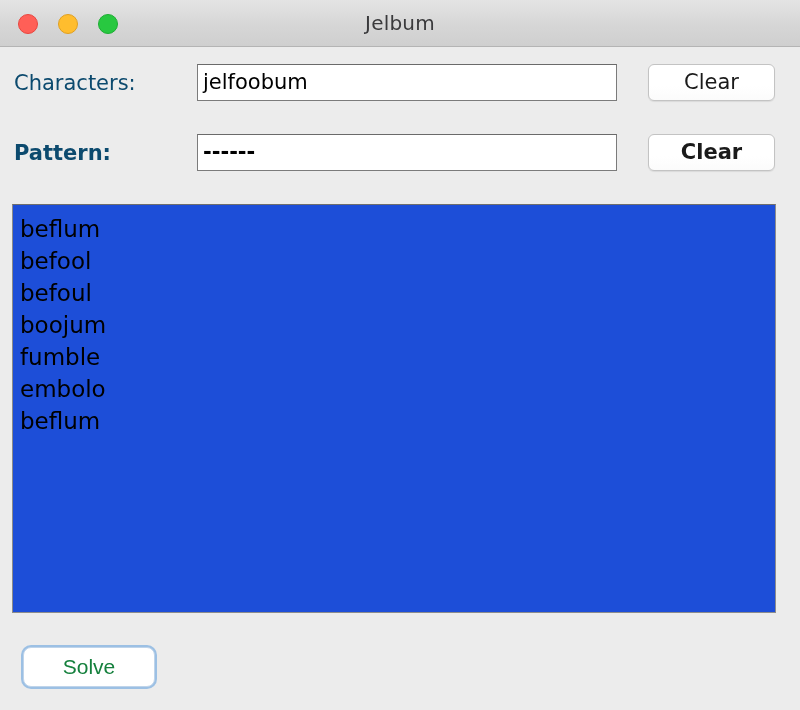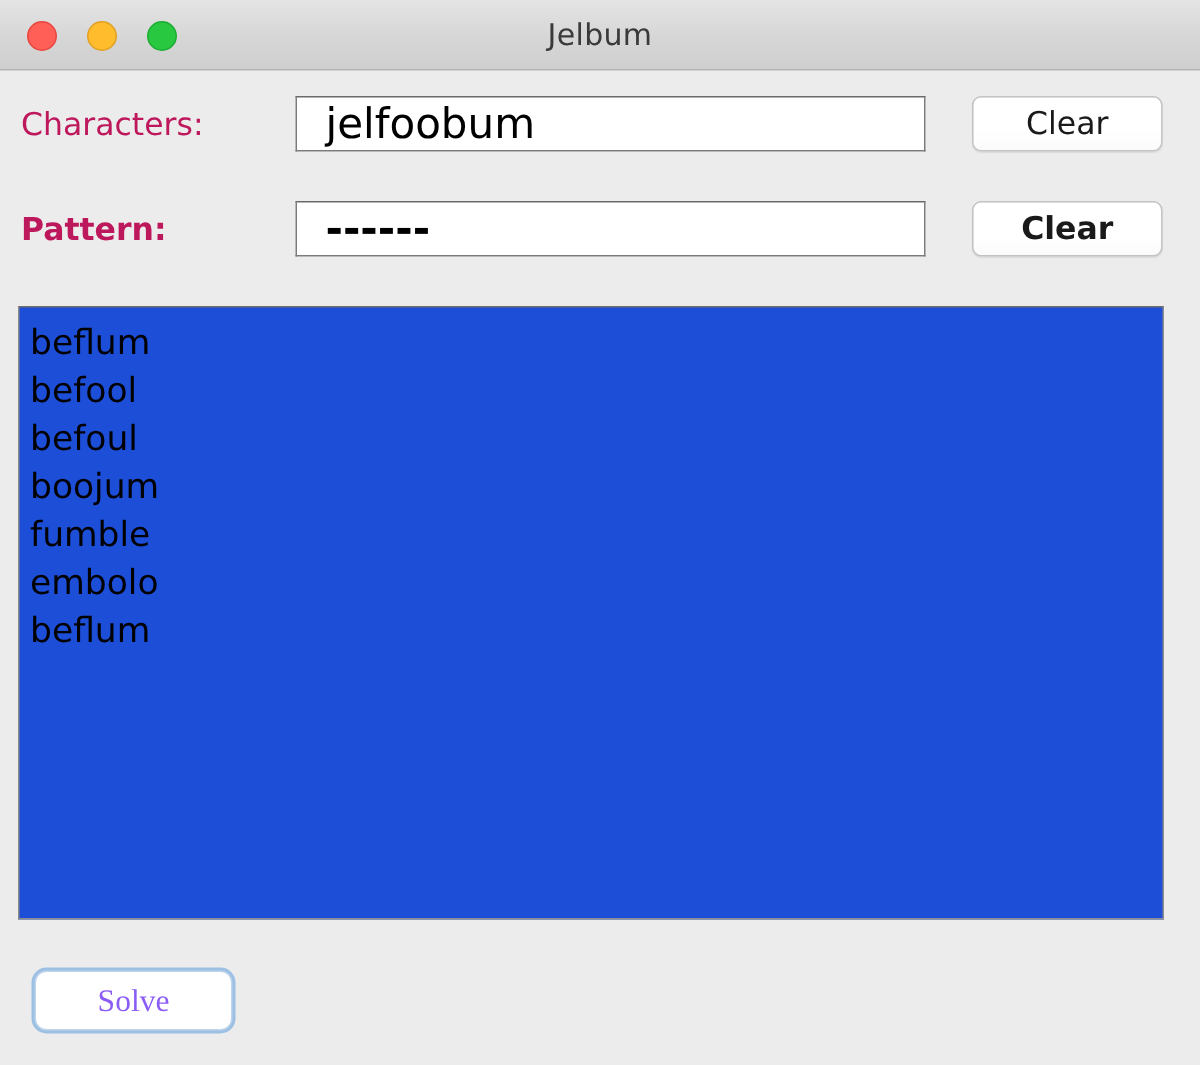--- a/index.html
+++ b/index.html
@@ -66,36 +66,36 @@
   .row-characters { top: 64px; }
   .row-pattern    { top: 134px; font-weight: bold; }
 
   .field-label {
     position: absolute;
     left: 14px;
     top: 0;
     height: 38px;
     line-height: 38px;
     font-size: 21px;
-    color: #be185d;
+    color: #0c4a6e;
   }
 
   .text-field {
     position: absolute;
     left: 197px;
     top: 0;
     width: 420px;
     height: 37px;
     background: #ffffff;
     border: 1px solid #7b7b7b;
     border-top-color: #6a6a6a;
-    font-size: 28px;
+    font-size: 21px;
     color: #000000;
     font-family: "DejaVu Sans", sans-serif;
-    padding: 0 19px;
+    padding: 0 5px;
     line-height: 35px;
     white-space: nowrap;
     overflow: hidden;
     outline: none;
   }
 
   .btn-clear {
     position: absolute;
     left: 648px;
     top: 0;
@@ -141,22 +141,22 @@
     position: absolute;
     left: 23px;
     top: 647px;
     width: 132px;
     height: 40px;
     background: #ffffff;
     border: 1px solid #bfd4ea;
     border-radius: 8px;
     box-shadow: 0 0 0 2px #9cc0e4;
     font-size: 21px;
-    color: #8b5cf6;
-    font-family: Liberation Serif, serif;
+    color: #15803d;
+    font-family: Liberation Sans, sans-serif;
     line-height: 38px;
     text-align: center;
     cursor: default;
   }
 </style>
 </head>
 <body>
 
 <div class="titlebar">
   <div class="traffic-lights">

